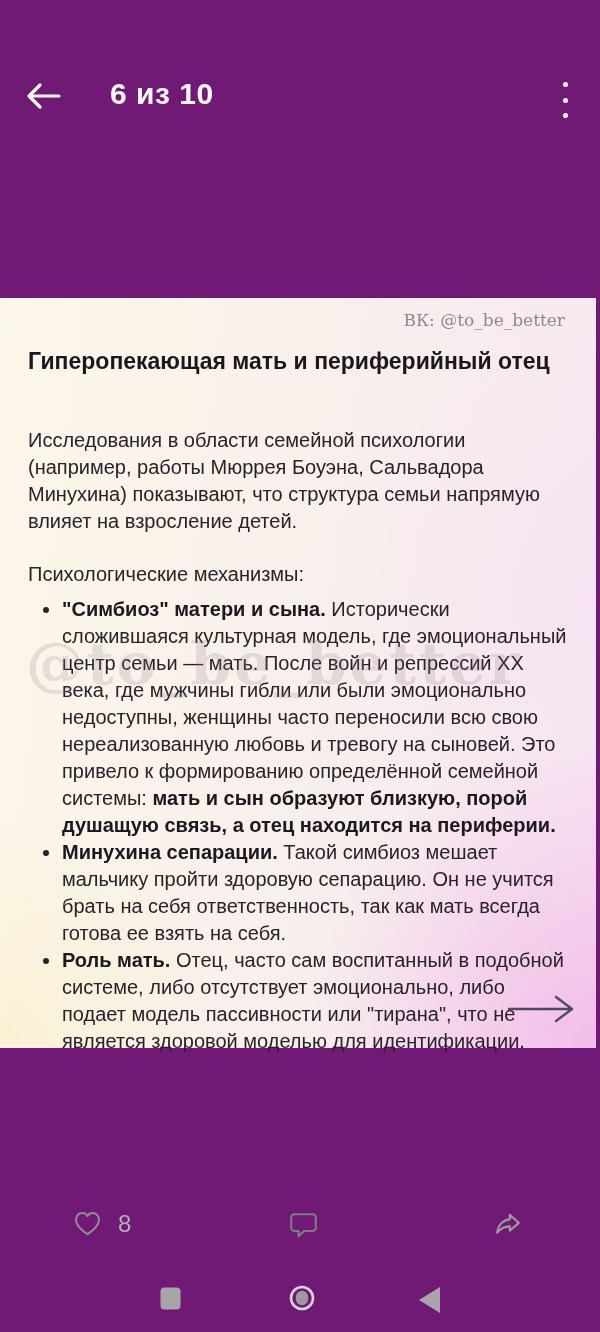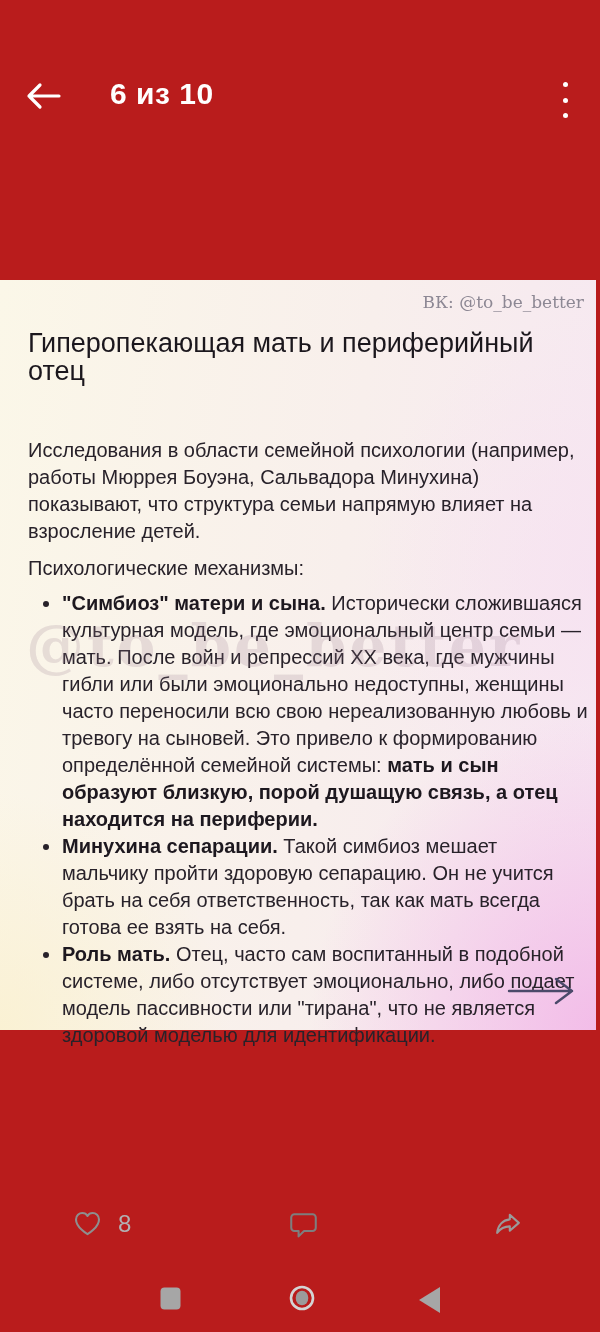--- a/index.html
+++ b/index.html
@@ -1,54 +1,54 @@
 <!DOCTYPE html>
 <html><head>
 <meta charset="utf-8">
 <style>
   * { margin:0; padding:0; box-sizing:border-box; }
   html,body { background:#000; }
   .screen {
     position:relative; width:600px; height:1332px;
-    background:#b91c1c; overflow:hidden;
+    background:#701a75; overflow:hidden;
     font-family:"Liberation Sans", sans-serif;
   }
 
   
   .topbar { position:absolute; top:0; left:0; width:600px; height:140px; }
   .back-btn { position:absolute; left:24px; top:80px; width:38px; height:32px; cursor:pointer; }
   .page-counter {
     position:absolute; left:110px; top:77px;
     color:#fff; font-size:30px; font-weight:700; letter-spacing:0.5px;
   }
   .kebab { position:absolute; left:556px; top:80px; width:18px; height:40px; cursor:pointer;
            display:flex; flex-direction:column; align-items:center; justify-content:space-between; padding:2px 0; }
   .kebab i { width:5px; height:5px; border-radius:50%; background:#fff; }
 
   
   .card {
-    position:absolute; top:280px; left:0; width:596px; height:750px;
+    position:absolute; top:298px; left:0; width:596px; height:750px;
     background:
       radial-gradient(80% 70% at 100% 100%, rgba(242,184,231,0.9) 0%, rgba(242,184,231,0) 60%),
       radial-gradient(55% 45% at 0% 100%, rgba(250,240,204,0.75) 0%, rgba(250,240,204,0) 70%),
       radial-gradient(60% 55% at 100% 40%, rgba(246,222,241,0.55) 0%, rgba(246,222,241,0) 65%),
       linear-gradient(97deg, #fbf7e8 0%, #f8efec 55%, #f6e7f2 100%);
-    padding:12px 8px 0 28px;
+    padding:12px 27px 0 28px;
     color:#28222a;
   }
   .wm-lines {
     text-align:right; font-family:"DejaVu Serif", serif;
     font-size:17px; line-height:21px; color:#8d8894; margin-right:4px;
   }
   .card h1 {
-    margin-top:16px; font-size:27px; line-height:28px;
-    font-weight:400; color:#1b171d;
+    margin-top:16px; font-size:23px; line-height:28px;
+    font-weight:700; color:#1b171d;
   }
   .card .intro { margin-top:52px; font-size:20px; line-height:27px; }
-  .card .mech-label { margin-top:10px; font-size:20px; line-height:27px; }
+  .card .mech-label { margin-top:26px; font-size:20px; line-height:27px; }
   .card ul { margin:8px 0 0 0; padding-left:34px; list-style:disc outside; }
   .card li { font-size:20px; line-height:27px; }
   .card li b { font-weight:700; color:#1d181f; }
   .center-watermark {
     position:absolute; left:26px; top:332px; width:560px;
     font-family:"DejaVu Serif", serif; font-size:58px; letter-spacing:3px;
     color:rgba(148,120,140,0.20); white-space:nowrap; pointer-events:none;font-weight:bold;
   }
   .next-arrow { position:absolute; right:18px; bottom:24px; }
 

